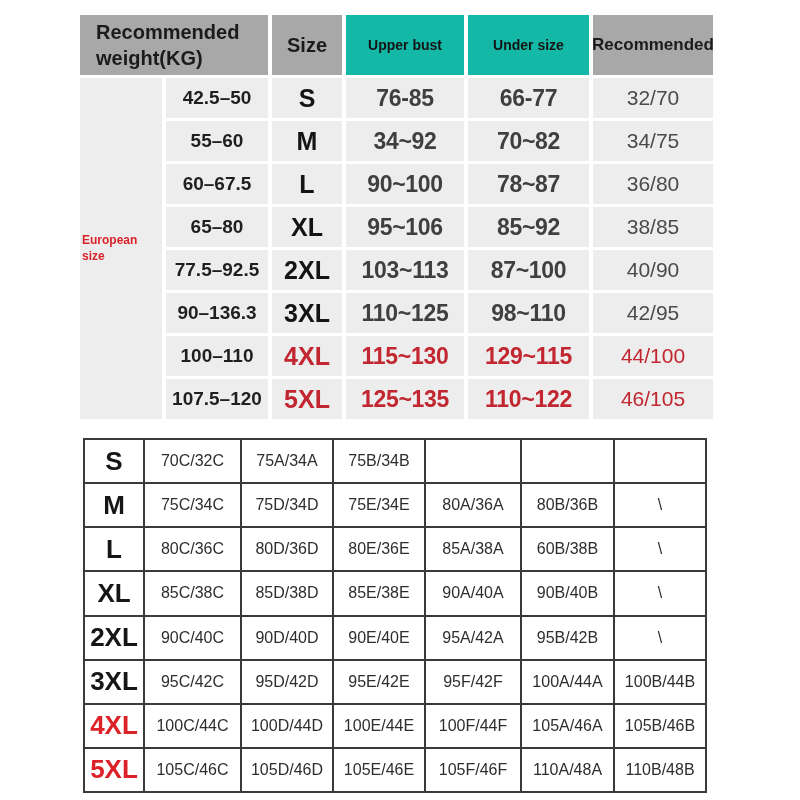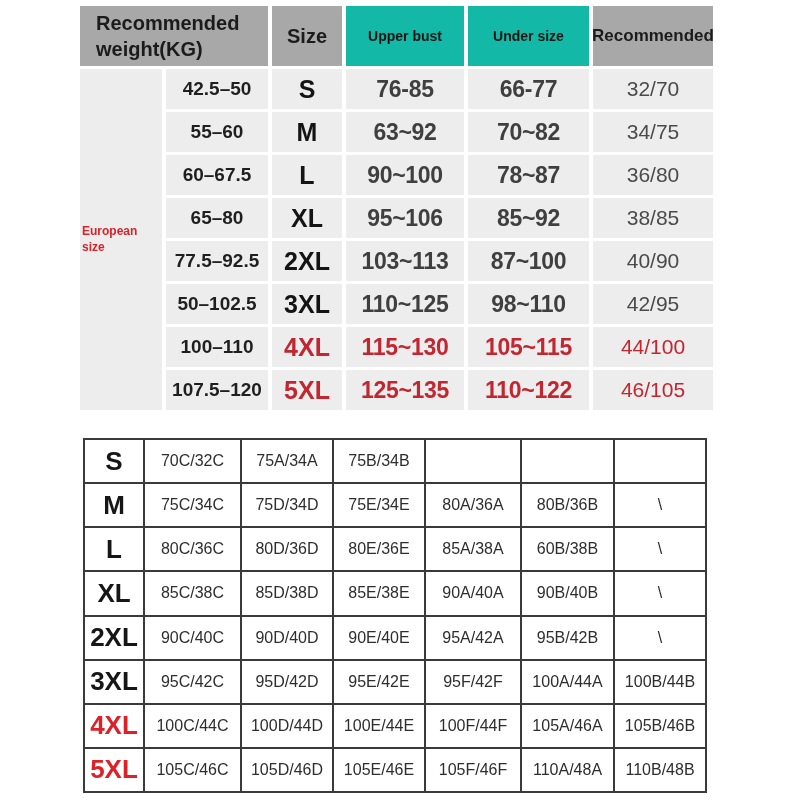--- a/index.html
+++ b/index.html
@@ -4,21 +4,21 @@
 <style>
   * { margin:0; padding:0; box-sizing:border-box; }
   html,body { background:#ffffff; }
   .canvas {
     position:relative; width:800px; height:800px; background:#ffffff;
     font-family:"Liberation Sans", sans-serif; overflow:hidden;
   }
 
   
   .top-table {
-    position:absolute; left:80px; top:6px;
+    position:absolute; left:80px; top:15px;
     display:grid;
     grid-template-columns:82px 102px 70px 118px 121px 120px;
     grid-template-rows:60px repeat(8, 40px);
     gap:3px 4px;
   }
   .th {
     background:#a8a8a8; color:#1b1b1b; font-weight:bold;
     display:flex; align-items:center; justify-content:center;
     font-size:20px; text-align:center;
   }
@@ -69,21 +69,21 @@
     <div class="side-cell">European size</div>
 
     <div class="cell c-weight">42.5–50</div>
     <div class="cell c-size">S</div>
     <div class="cell c-bust">76-85</div>
     <div class="cell c-bust">66-77</div>
     <div class="cell c-rec">32/70</div>
 
     <div class="cell c-weight">55–60</div>
     <div class="cell c-size">M</div>
-    <div class="cell c-bust">63~92</div>
+    <div class="cell c-bust">34~92</div>
     <div class="cell c-bust">70~82</div>
     <div class="cell c-rec">34/75</div>
 
     <div class="cell c-weight">60–67.5</div>
     <div class="cell c-size">L</div>
     <div class="cell c-bust">90~100</div>
     <div class="cell c-bust">78~87</div>
     <div class="cell c-rec">36/80</div>
 
     <div class="cell c-weight">65–80</div>
@@ -91,30 +91,30 @@
     <div class="cell c-bust">95~106</div>
     <div class="cell c-bust">85~92</div>
     <div class="cell c-rec">38/85</div>
 
     <div class="cell c-weight">77.5–92.5</div>
     <div class="cell c-size">2XL</div>
     <div class="cell c-bust">103~113</div>
     <div class="cell c-bust">87~100</div>
     <div class="cell c-rec">40/90</div>
 
-    <div class="cell c-weight">50–102.5</div>
+    <div class="cell c-weight">90–136.3</div>
     <div class="cell c-size">3XL</div>
     <div class="cell c-bust">110~125</div>
     <div class="cell c-bust">98~110</div>
     <div class="cell c-rec">42/95</div>
 
     <div class="cell c-weight">100–110</div>
     <div class="cell c-size rt">4XL</div>
     <div class="cell c-bust rt">115~130</div>
-    <div class="cell c-bust rt">105~115</div>
+    <div class="cell c-bust rt">129~115</div>
     <div class="cell c-rec rt">44/100</div>
 
     <div class="cell c-weight">107.5–120</div>
     <div class="cell c-size rt">5XL</div>
     <div class="cell c-bust rt">125~135</div>
     <div class="cell c-bust rt">110~122</div>
     <div class="cell c-rec rt">46/105</div>
   </div>
 
   <table class="cup-table">

